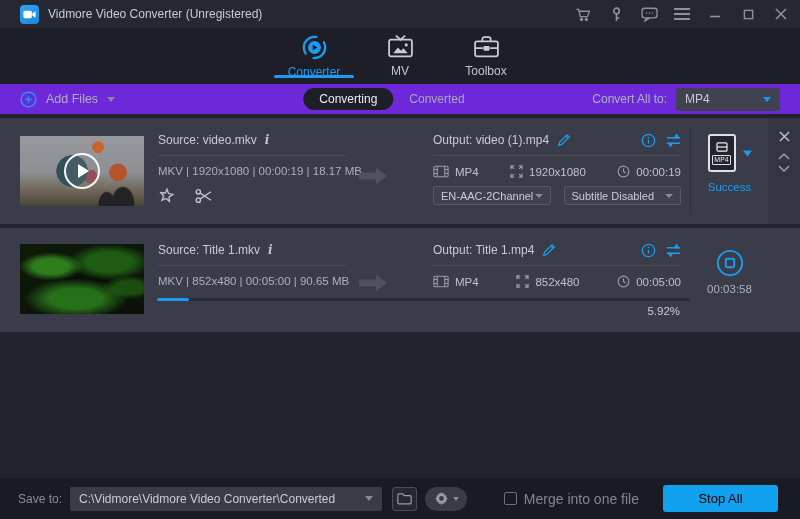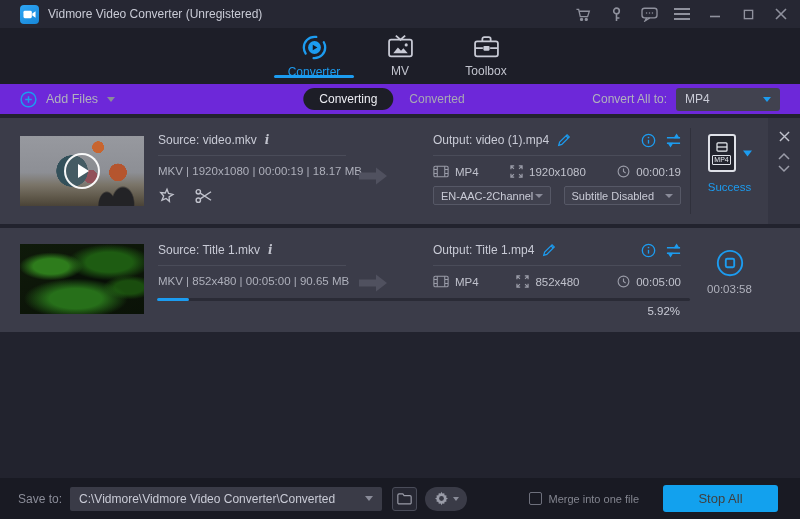--- a/index.html
+++ b/index.html
@@ -154,24 +154,24 @@
   .sq-btn{
     margin-left:10px; width:25px; height:24px; border:1px solid #4a4c59; border-radius:3px;
     background:#262732; display:flex; align-items:center; justify-content:center;
   }
   .gear-pill{
     margin-left:8px; width:42px; height:24px; border-radius:12px; background:#3a3b47;
     display:flex; align-items:center; justify-content:center; gap:4px;
   }
   .merge-group{ margin-left:auto; display:flex; align-items:center; gap:7px; }
   .checkbox{ width:13px; height:13px; border:1px solid #6e707c; border-radius:2px; background:transparent; }
-  .merge-label{ font-size:11px; color:#83858f; }
+  .merge-label{ font-size:14px; color:#83858f; }
   .stop-btn{
     margin-left:24px; width:115px; height:27px; background:#12a1ee; border-radius:3px;
-    display:flex; align-items:center; justify-content:center; color:#404040; font-size:13px;
+    display:flex; align-items:center; justify-content:center; color:#000000; font-size:13px;
   }
 </style>
 </head>
 <body>
 
 <div class="titlebar">
   <div class="appicon">
     <svg width="13" height="11" viewBox="0 0 14 11">
         <rect x="0.5" y="1.5" width="9" height="8" rx="1.5" fill="#fff"></rect>
         <path d="M10 4.5l3.5-2.5v7L10 6.5z" fill="#fff"></path>

